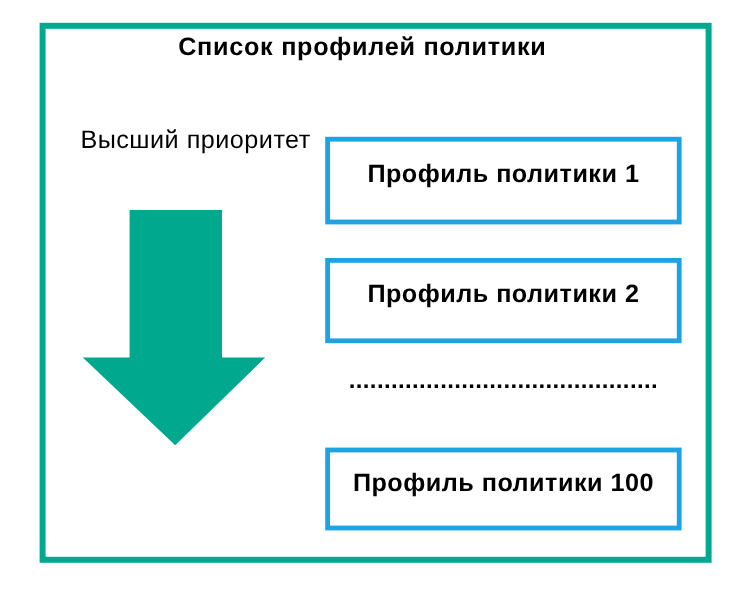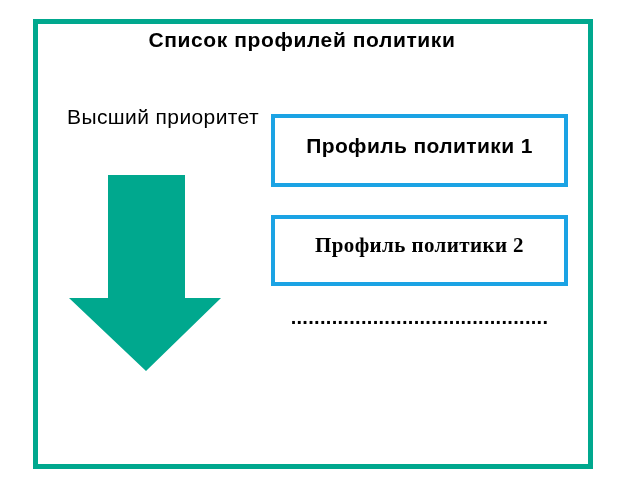--- a/index.html
+++ b/index.html
@@ -81,21 +81,21 @@
     justify-content: center;
     padding-bottom: 10px;
   }
   .profile-box .profile-label {
     font-size: 21px;
     font-weight: bold;
     letter-spacing: 0.4px;
     white-space: nowrap;
   }
   .box-1 { top: 114px; height: 73px; }
-  .box-2 { top: 215px; height: 71px; font-family: Liberation Serif, serif; }
+  .box-2 { top: 215px; height: 71px; }
   .box-3 { top: 373px; height: 69px; }
   .dots {
     position: absolute;
     left: 271px;
     top: 306px;
     width: 297px;
     text-align: center;
     font-size: 20px;
     font-weight: bold;
     letter-spacing: 0.3px;
@@ -123,14 +123,17 @@
   <div class="profile-box box-1">
     <span class="profile-label">Профиль политики 1</span>
   </div>
 
   <div class="profile-box box-2">
     <span class="profile-label">Профиль политики 2</span>
   </div>
 
   <div class="dots">............................................</div>
 
+  <div class="profile-box box-3">
+    <span class="profile-label">Профиль политики 100</span>
+  </div>
 
 </div>
 
 </body></html>

